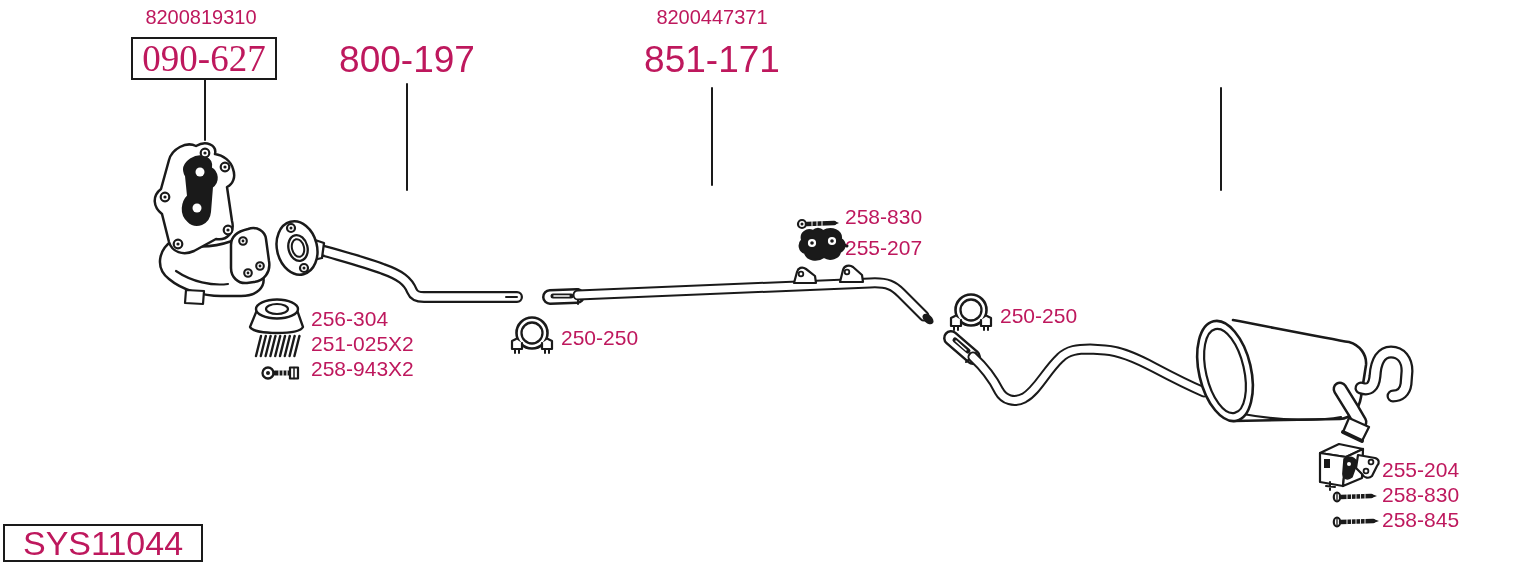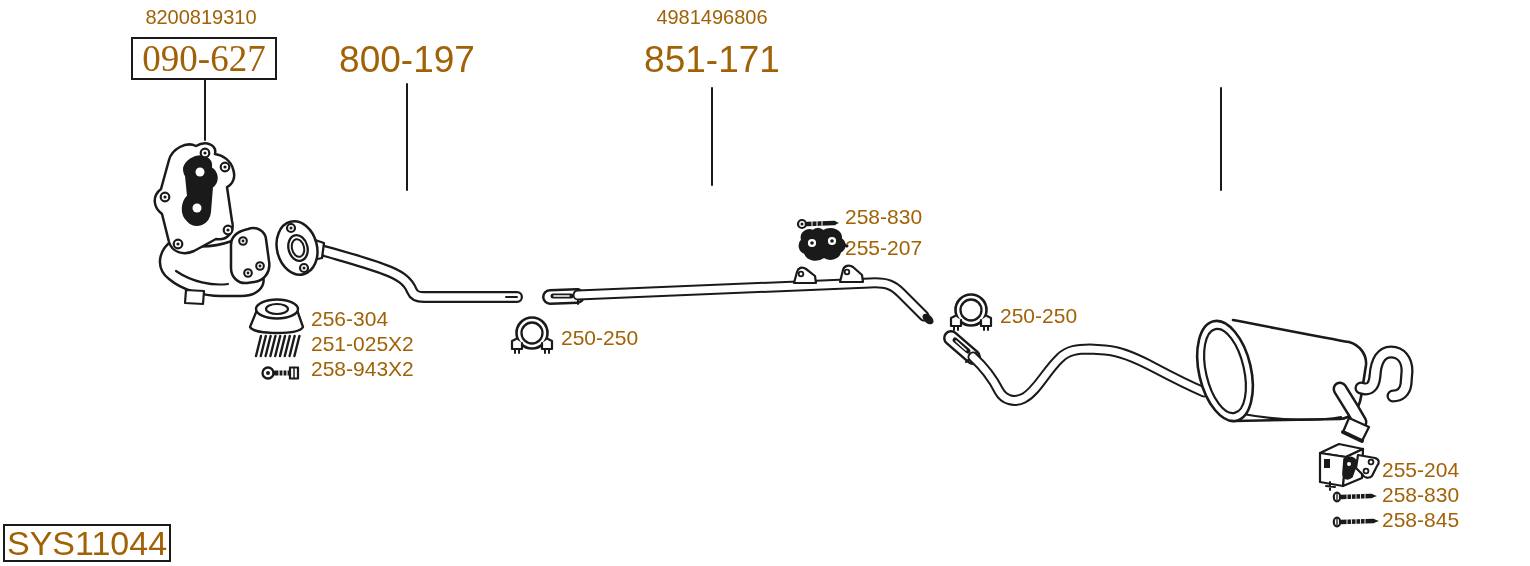--- a/index.html
+++ b/index.html
@@ -1,19 +1,19 @@
 <!DOCTYPE html>
 <html><head>
 <meta charset="utf-8">
 <style>
   * { margin:0; padding:0; box-sizing:border-box; }
   html,body { background:#ffffff; }
   #stage {
     position:relative; width:1530px; height:566px; background:#ffffff;
-    font-family:"Liberation Sans", sans-serif; color:#a16207; overflow:hidden;
+    font-family:"Liberation Sans", sans-serif; color:#be185d; overflow:hidden;
   }
   #art { position:absolute; left:0; top:0; }
   .ref-label {
     position:absolute; top:6px; width:300px; text-align:center;
     font-size:20px; line-height:22px; white-space:nowrap;
   }
   .part-number {
     position:absolute; top:40px; width:300px; text-align:center;
     font-size:37px; line-height:40px; white-space:nowrap;
   }
@@ -21,21 +21,21 @@
     position:absolute; left:131px; top:37px; width:146px; height:43px;
     border:2.5px solid #1a1a1a; display:flex; align-items:center; justify-content:center;
     font-size:37px; white-space:nowrap;font-family:Liberation Serif, serif;
   }
   .callout {
     position:absolute; font-size:21px; line-height:23px; white-space:nowrap;
   }
   .code-box {
     position:absolute; left:3px; top:524px; height:38px;
     border:2.5px solid #1a1a1a; display:flex; align-items:center;
-    padding:0 2px; font-size:34px; white-space:nowrap;
+    padding:0 18px; font-size:34px; white-space:nowrap;
   }
 </style>
 </head>
 <body>
 
 <div id="stage">
 
   <svg id="art" width="1530" height="566" viewBox="0 0 1530 566">
     <g stroke="#1a1a1a" fill="none" stroke-width="2.5" stroke-linecap="round" stroke-linejoin="round">
 
@@ -213,21 +213,21 @@
         <path fill="#1a1a1a" stroke="none" d="M1373 518.8 L1379 521 L1373 523.2 Z"></path>
       </g>
     </g>
   </svg>
 
   <div class="ref-label" style="left:51px">8200819310</div>
   <div class="part-number-box">090-627</div>
 
   <div class="part-number" style="left:257px">800-197</div>
 
-  <div class="ref-label" style="left:562px">4981496806</div>
+  <div class="ref-label" style="left:562px">8200447371</div>
   <div class="part-number" style="left:562px">851-171</div>
 
 
   <div class="callout" style="left:311px; top:307px">256-304</div>
   <div class="callout" style="left:311px; top:332px">251-025X2</div>
   <div class="callout" style="left:311px; top:357px">258-943X2</div>
   <div class="callout" style="left:561px; top:326px">250-250</div>
   <div class="callout" style="left:845px; top:205px">258-830</div>
   <div class="callout" style="left:845px; top:236px">255-207</div>
   <div class="callout" style="left:1000px; top:304px">250-250</div>

